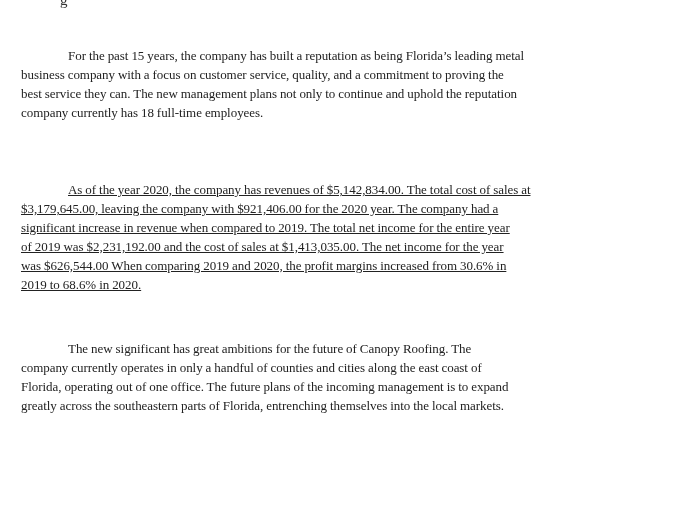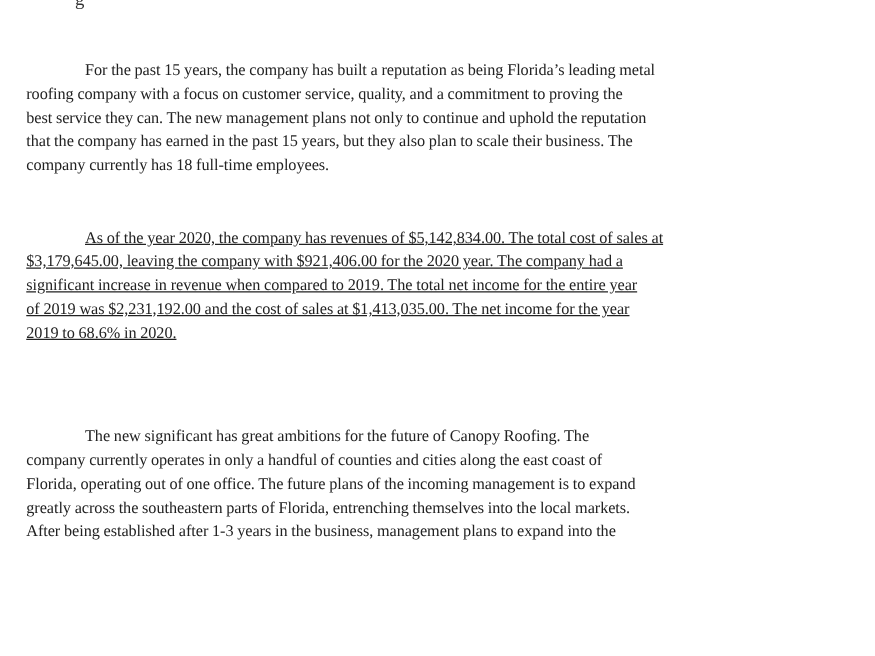--- a/index.html
+++ b/index.html
@@ -48,35 +48,34 @@
 </style>
 </head>
 <body>
 
 <div>
 
   <span class="top-fragment">g</span>
 
   <p class="para" id="p1">
     <span class="line first">For the past 15 years, the company has built a reputation as being Florida’s leading metal</span>
-    <span class="line">roofing company with a focus on customer service, quality, and a commitment to proving the</span>
+    <span class="line">business company with a focus on customer service, quality, and a commitment to proving the</span>
     <span class="line">best service they can. The new management plans not only to continue and uphold the reputation</span>
-    <span class="line">that the company has earned in the past 15 years, but they also plan to scale their business. The</span>
     <span class="line">company currently has 18 full-time employees.</span>
   </p>
 
   <p class="para" id="p2">
     <span class="line first">As of the year 2020, the company has revenues of $5,142,834.00. The total cost of sales at</span>
     <span class="line">$3,179,645.00, leaving the company with $921,406.00 for the 2020 year. The company had a</span>
     <span class="line">significant increase in revenue when compared to 2019. The total net income for the entire year</span>
     <span class="line">of 2019 was $2,231,192.00 and the cost of sales at $1,413,035.00. The net income for the year</span>
+    <span class="line">was $626,544.00 When comparing 2019 and 2020, the profit margins increased from 30.6% in</span>
     <span class="line">2019 to 68.6% in 2020.</span>
   </p>
 
   <p class="para" id="p3">
     <span class="line first">The new significant has great ambitions for the future of Canopy Roofing. The</span>
     <span class="line">company currently operates in only a handful of counties and cities along the east coast of</span>
     <span class="line">Florida, operating out of one office. The future plans of the incoming management is to expand</span>
     <span class="line">greatly across the southeastern parts of Florida, entrenching themselves into the local markets.</span>
-    <span class="line">After being established after 1-3 years in the business, management plans to expand into the</span>
   </p>
 
 </div>
 
 </body></html>

